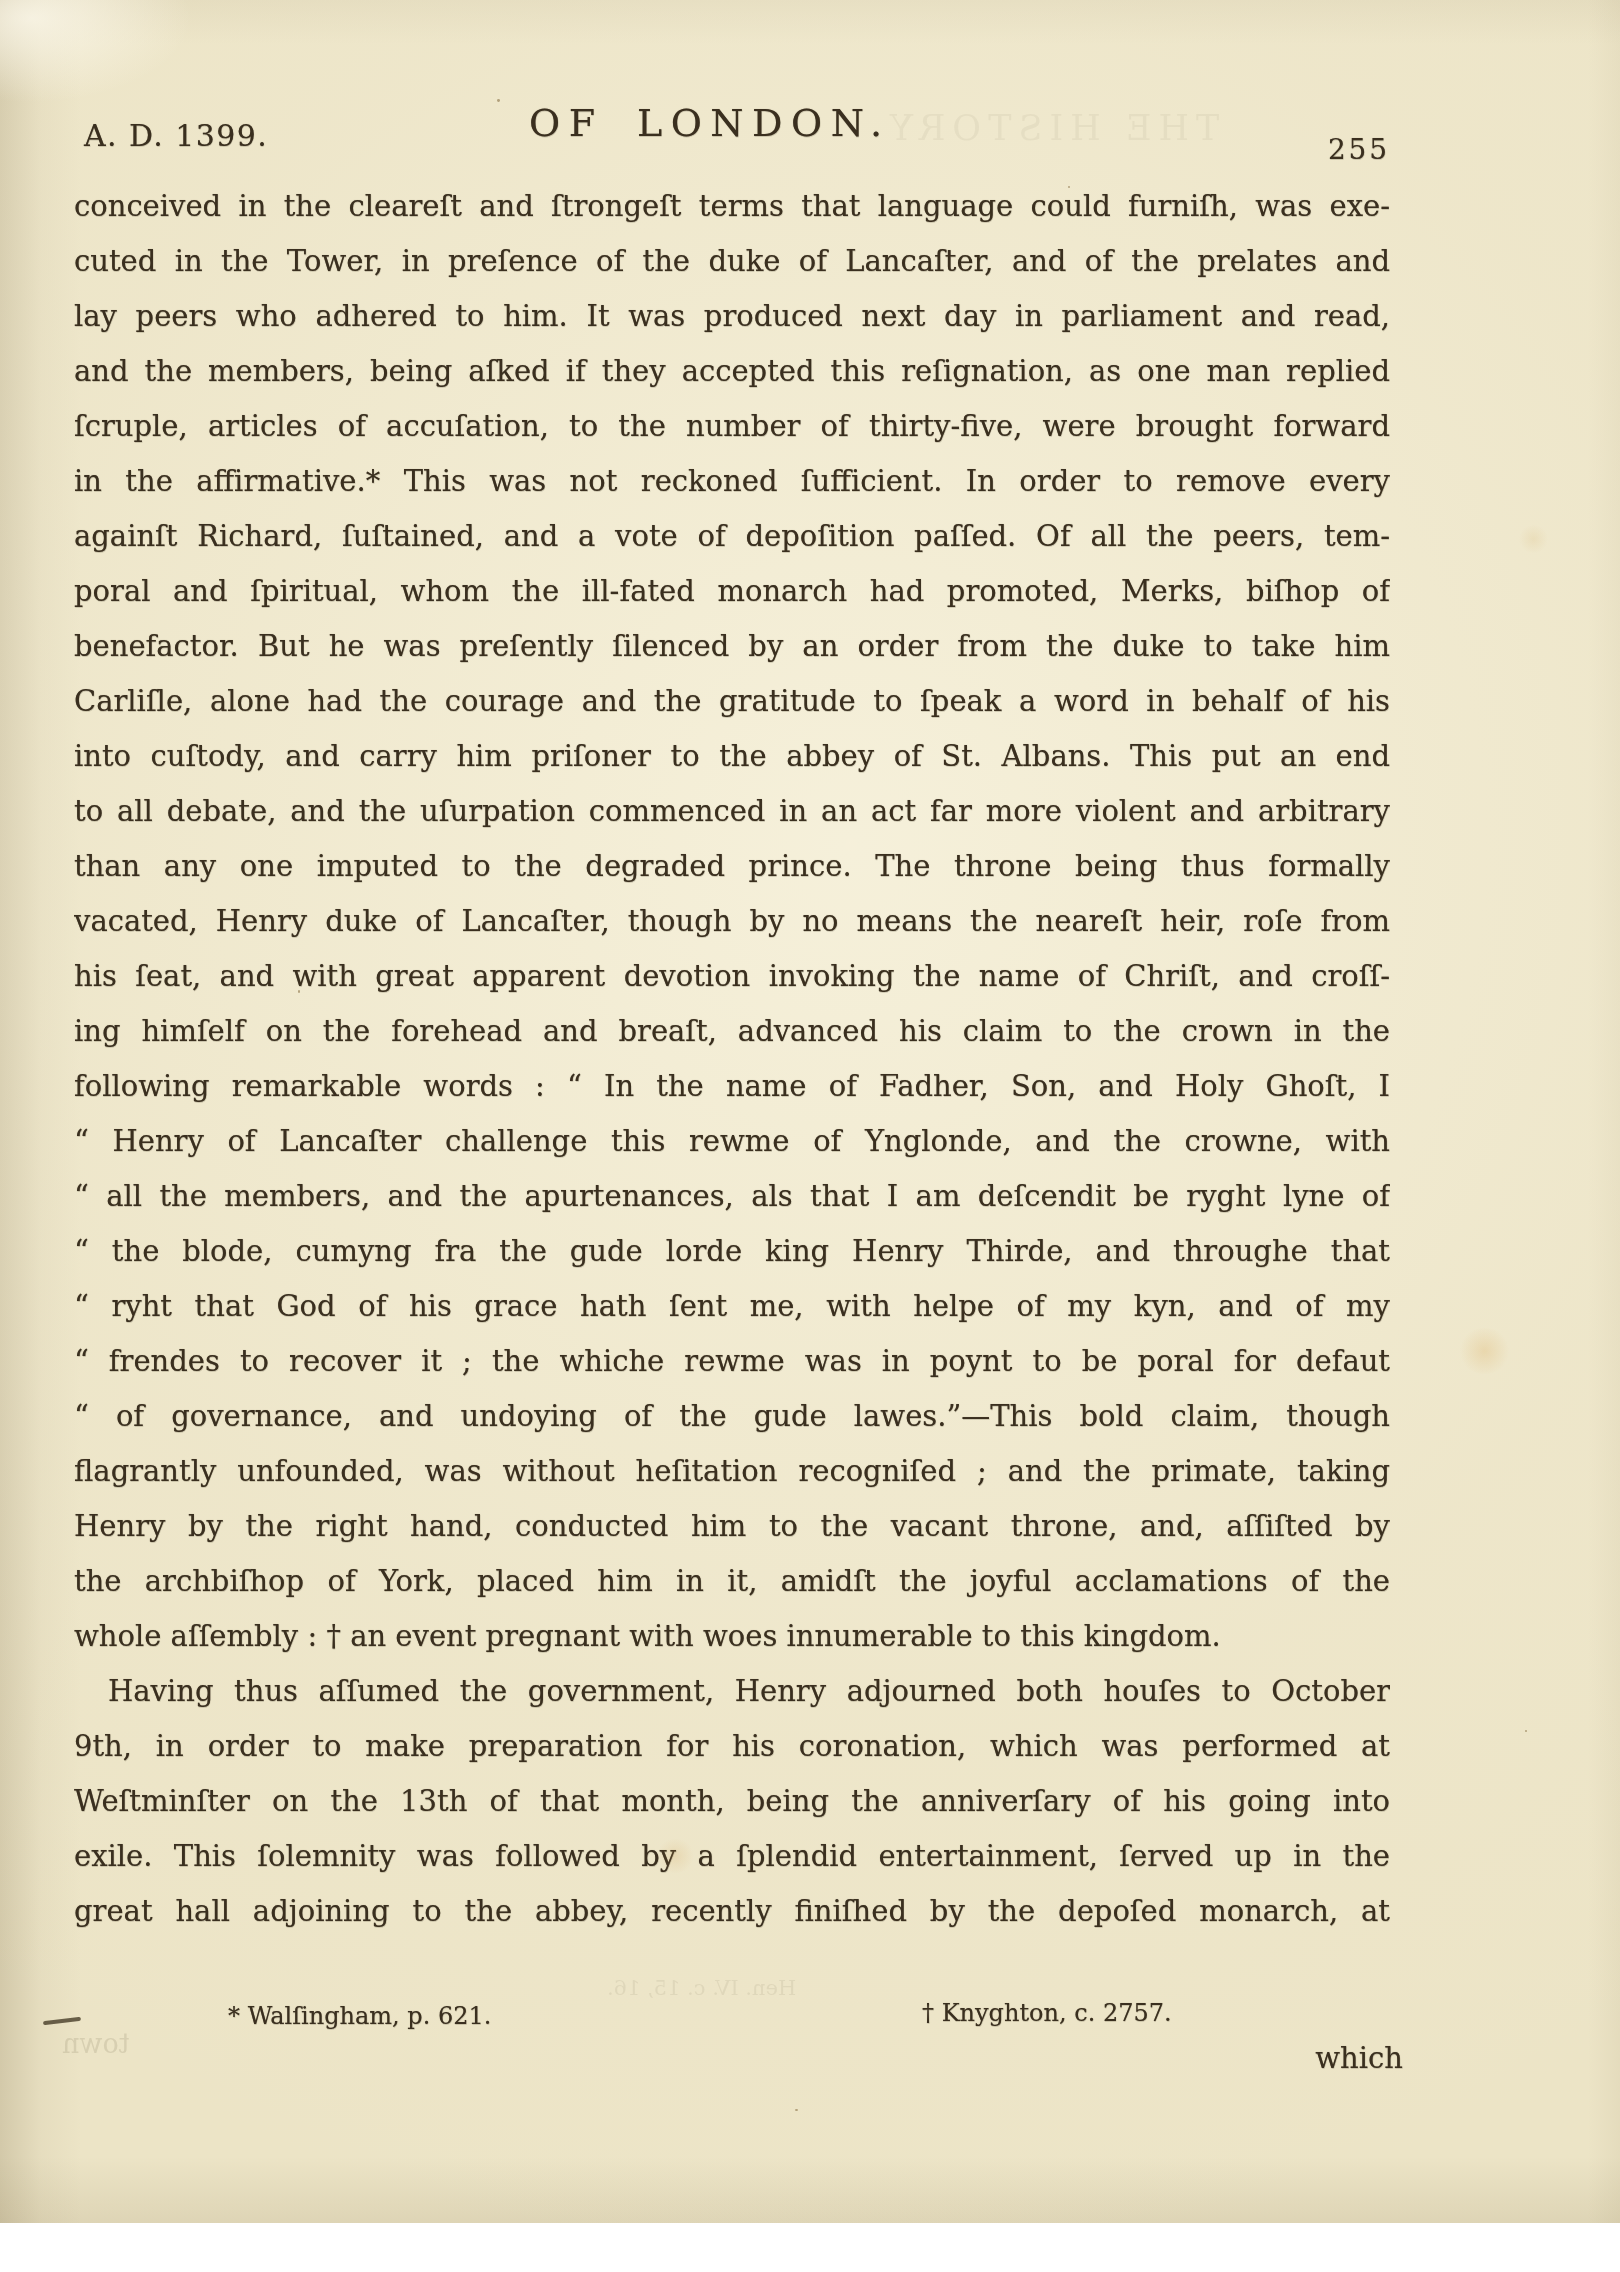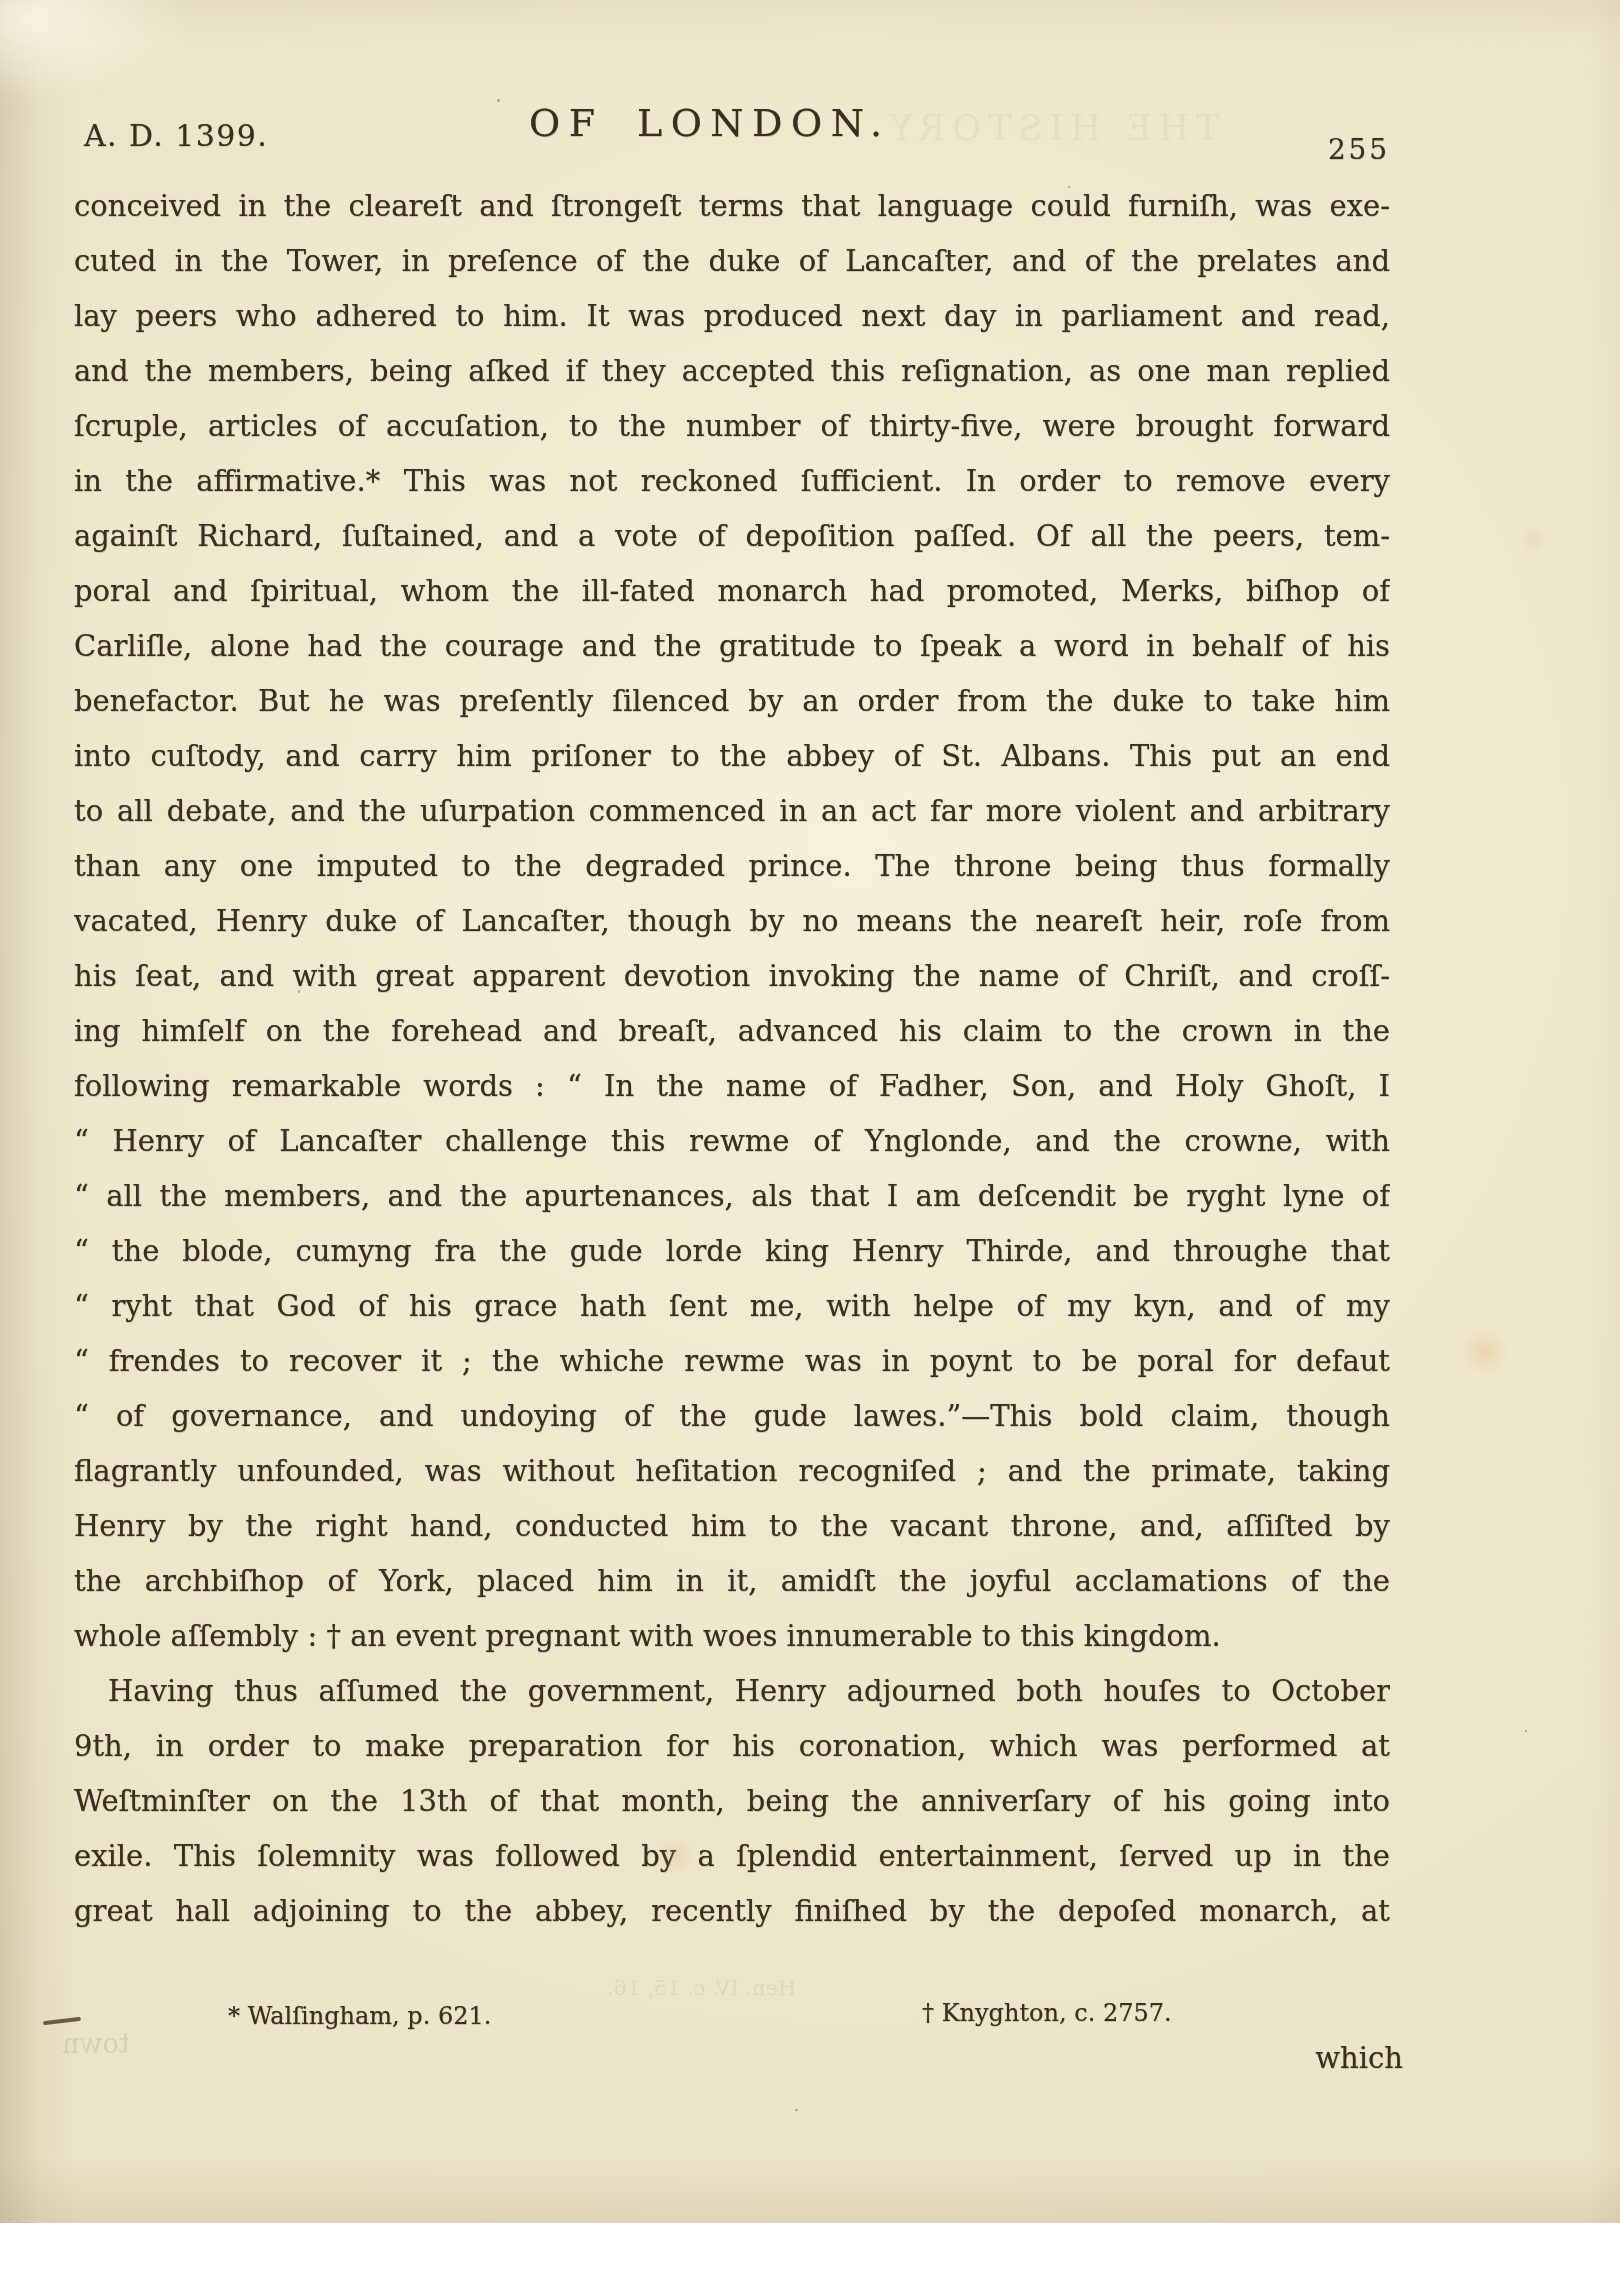--- a/index.html
+++ b/index.html
@@ -99,22 +99,22 @@
 
   <div class="text-block ink">
       <div class="line">conceived in the cleareſt and ſtrongeſt terms that language could furniſh, was exe-</div>
       <div class="line">cuted in the Tower, in preſence of the duke of Lancaſter, and of the prelates and</div>
       <div class="line">lay peers who adhered to him.  It was produced next day in parliament and read,</div>
       <div class="line">and the members, being aſked if they accepted this reſignation, as one man replied</div>
       <div class="line">ſcruple, articles of accuſation, to the number of thirty-five, were brought forward</div>
       <div class="line">in the affirmative.*  This was not reckoned ſufficient.  In order to remove every</div>
       <div class="line">againſt Richard, ſuſtained, and a vote of depoſition paſſed.  Of all the peers, tem-</div>
       <div class="line">poral and ſpiritual, whom the ill-fated monarch had promoted, Merks, biſhop of</div>
+      <div class="line">benefactor.  But he was preſently ſilenced by an order from the duke to take him</div>
       <div class="line">Carliſle, alone had the courage and the gratitude to ſpeak a word in behalf of his</div>
-      <div class="line">benefactor.  But he was preſently ſilenced by an order from the duke to take him</div>
       <div class="line">into cuſtody, and carry him priſoner to the abbey of St. Albans.  This put an end</div>
       <div class="line">to all debate, and the uſurpation commenced in an act far more violent and arbitrary</div>
       <div class="line">than any one imputed to the degraded prince.  The throne being thus formally</div>
       <div class="line">vacated, Henry duke of Lancaſter, though by no means the neareſt heir, roſe from</div>
       <div class="line">his ſeat, and with great apparent devotion invoking the name of Chriſt, and croſſ-</div>
       <div class="line">ing himſelf on the forehead and breaſt, advanced his claim to the crown in the</div>
       <div class="line">following remarkable words :  “ In the name of Fadher, Son, and Holy Ghoſt, I</div>
       <div class="line">“ Henry of Lancaſter challenge this rewme of Ynglonde, and the crowne, with</div>
       <div class="line">“ all the members, and the apurtenances, als that I am deſcendit be ryght lyne of</div>
       <div class="line">“ the blode, cumyng fra the gude lorde king Henry Thirde, and throughe that</div>

